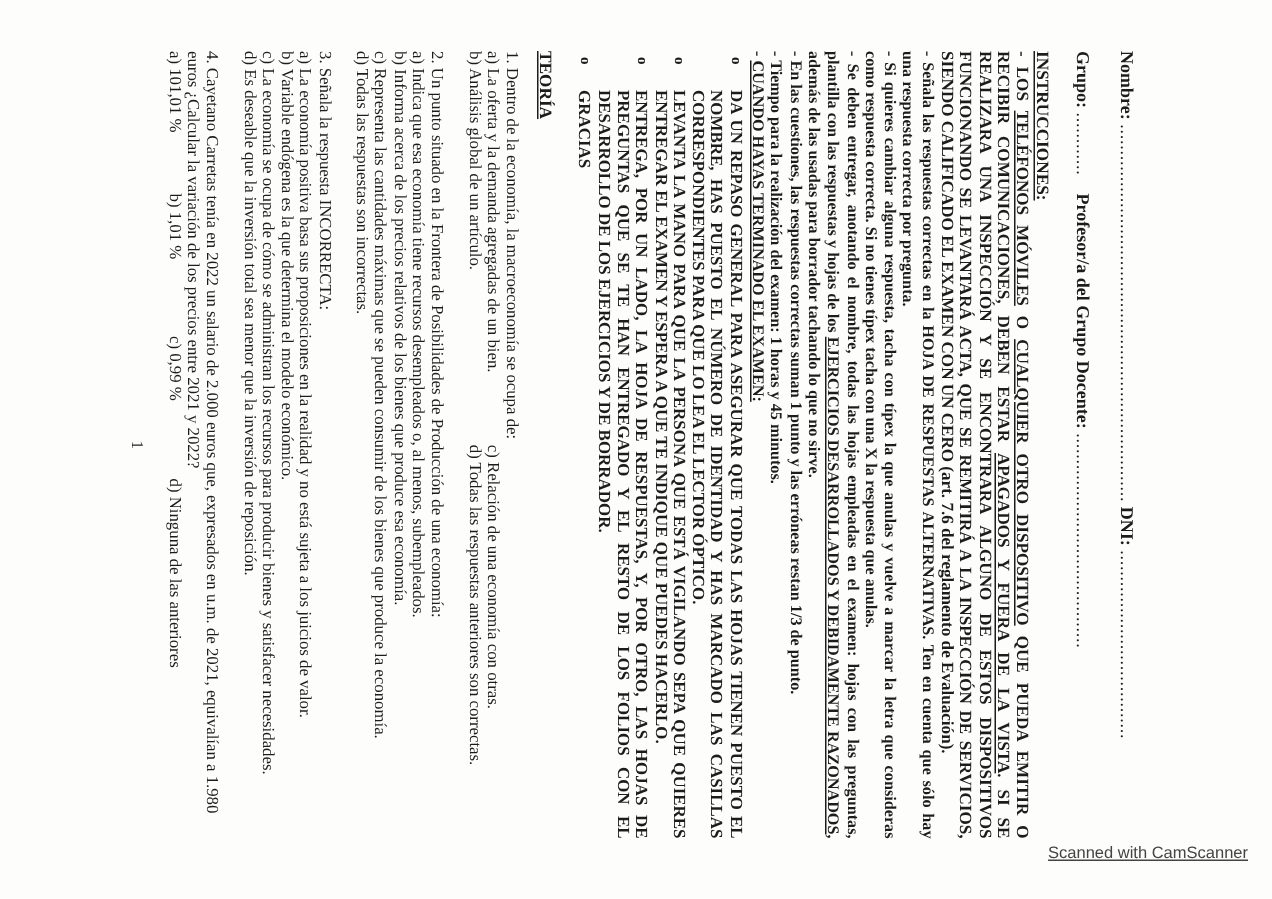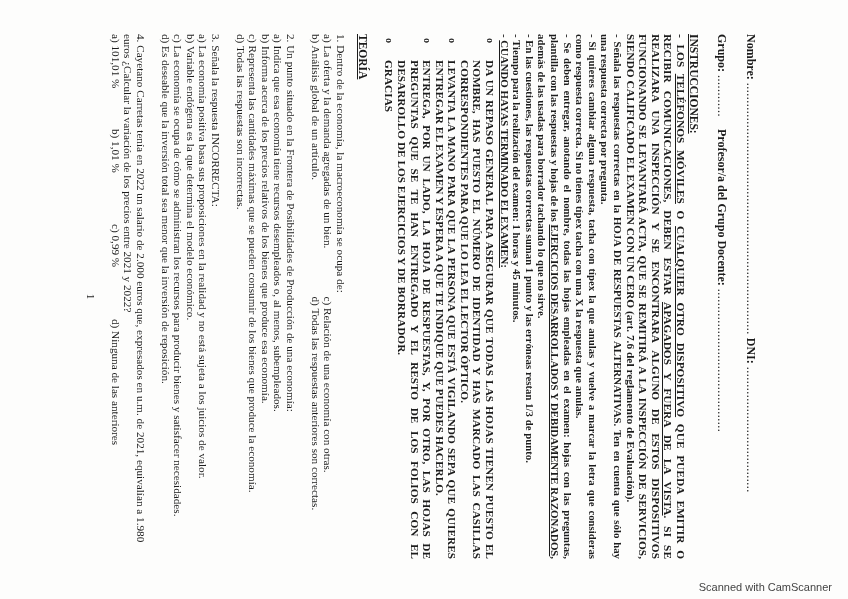--- a/index.html
+++ b/index.html
@@ -30,22 +30,22 @@
   .bullets li { position: relative; padding-left: 26px; font-weight: bold; font-size: 11.3px; line-height: 12.6px; text-align: justify; }
   .bullets li .b { position: absolute; left: 4px; top: 0; font-size: 10px; }
   .teoria { font-weight: bold; text-decoration: underline; font-size: 11.5px; margin: 14px 0 10px; }
   .q { font-size: 11.2px; line-height: 12.6px; margin: 0 0 12px 0; }
   .q .stem { margin: 0; }
   .q .opt { margin: 0; }
   .grid2 { display: grid; grid-template-columns: 1fr 1fr; }
   .grid4 { display: grid; grid-template-columns: 95px 95px 95px 1fr; }
   .pagenum { text-align: center; font-size: 11px; margin-top: 2px; }
   .footer {
-    position: absolute; right: 16px; bottom: 6px;
-    font-family: "Liberation Sans", sans-serif; font-size: 11px; color: #444;
+    position: absolute; right: 16px; bottom: 24px;
+    font-family: "Liberation Sans", sans-serif; font-size: 11px; color: #444; text-decoration: underline;
   }
 </style>
 </head>
 <body>
 
 <div class="page">
 
   <p class="hdr-line">
     <span>Nombre:</span>
     <span class="dots">........................................................................</span>

